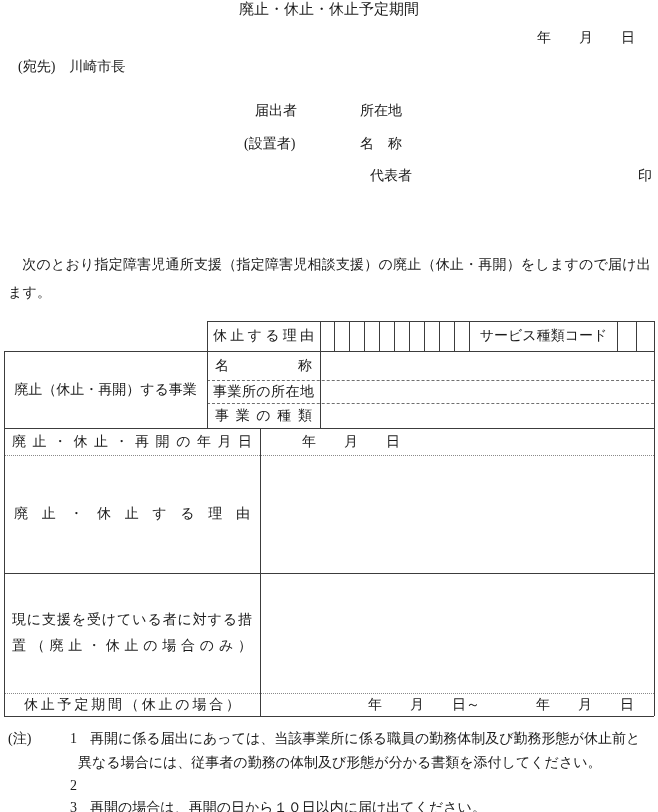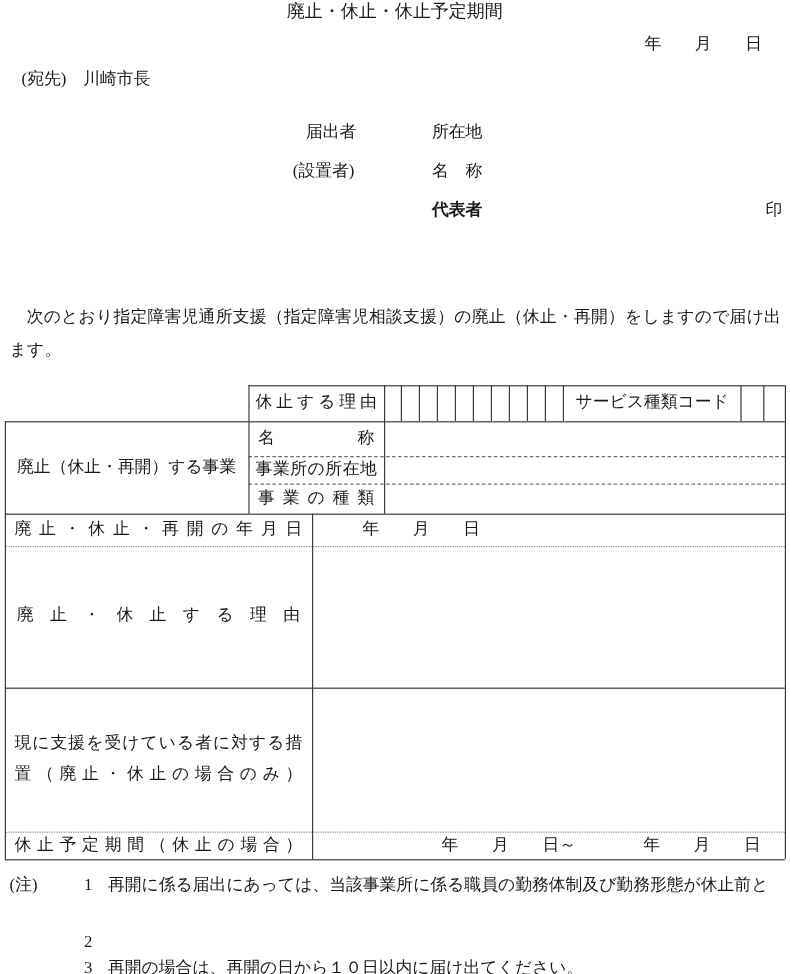--- a/index.html
+++ b/index.html
@@ -36,21 +36,21 @@
   <div class="abs" style="left:0;top:2;width:658px;text-align:center;font-size:15px;">廃止・休止・休止予定期間</div>
 
   <div class="abs fs14" style="top:30px;right:23px;">年　　月　　日</div>
 
   <div class="abs fs14" style="left:18px;top:59px;">(宛先)　川崎市長</div>
 
   <div class="abs fs14" style="left:255px;top:103px;">届出者</div>
   <div class="abs fs14" style="left:360px;top:103px;">所在地</div>
   <div class="abs fs14" style="left:244px;top:136px;">(設置者)</div>
   <div class="abs fs14" style="left:360px;top:136px;">名　称</div>
-  <div class="abs fs14" style="left:360px;top:168px;font-weight:bold;">代表者</div>
+  <div class="abs fs14" style="left:370px;top:168px;">代表者</div>
   <div class="abs fs14" style="top:168px;right:6px;">印</div>
 
   <div id="intro" class="abs fs14" style="left:8px;top:251px;width:648px;">　次のとおり指定障害児通所支援（指定障害児相談支援）の廃止（休止・再開）をしますので届け出
 ます。</div>
 
   <div class="hl" style="left:207px;top:321px;width:447px;"></div>
   <div class="hl" style="left:4px;top:351px;width:650px;"></div>
   <div class="hl d" style="left:207px;top:380px;width:447px;"></div>
   <div class="hl d" style="left:207px;top:403px;width:447px;"></div>
   <div class="hl" style="left:4px;top:428px;width:650px;"></div>
@@ -121,30 +121,31 @@
     <span>廃止・休止する理由</span>
   </div>
   <div class="abs" style="left:261px;top:456px;width:393px;height:116px;"></div>
 
   <div class="cell j pre" style="left:4px;top:573px;width:256px;height:120px;padding:0 8px;box-sizing:border-box;line-height:26px;">
     <span>現に支援を受けている者に対する措
 置（廃止・休止の場合のみ）</span>
   </div>
   <div class="abs" style="left:261px;top:574px;width:393px;height:118px;"></div>
 
-  <div class="cell j" style="left:4px;top:693px;width:256px;height:23px;padding:0 8px;box-sizing:border-box;">
+  <div class="cell j" style="left:4px;top:693px;width:256px;height:23px;padding:0 20px;box-sizing:border-box;">
     <span>休止予定期間（休止の場合）</span>
   </div>
   <div class="cell" style="left:260px;top:693px;width:394px;height:23px;padding-left:108px;box-sizing:border-box;">
     <span>年　　月　　日～　　　　年　　月　　日</span>
   </div>
 
   <div class="abs fs14" style="left:8px;top:731px;">(注)</div>
 
   <div class="abs fs14" style="left:70px;top:731px;">1</div>
   <div class="abs fs14" style="left:90px;top:731px;text-align:right;">再開に係る届出にあっては、当該事業所に係る職員の勤務体制及び勤務形態が休止前と</div>
+  <div class="abs fs14" style="left:78px;top:755px;">異なる場合には、従事者の勤務の体制及び形態が分かる書類を添付してください。</div>
 
   <div class="abs fs14" style="left:70px;top:778px;">2</div>
 
   <div class="abs fs14" style="left:70px;top:800px;">3</div>
   <div class="abs fs14" style="left:90px;top:800px;">再開の場合は、再開の日から１０日以内に届け出てください。</div>
 
 </div>
 
 </body></html>

